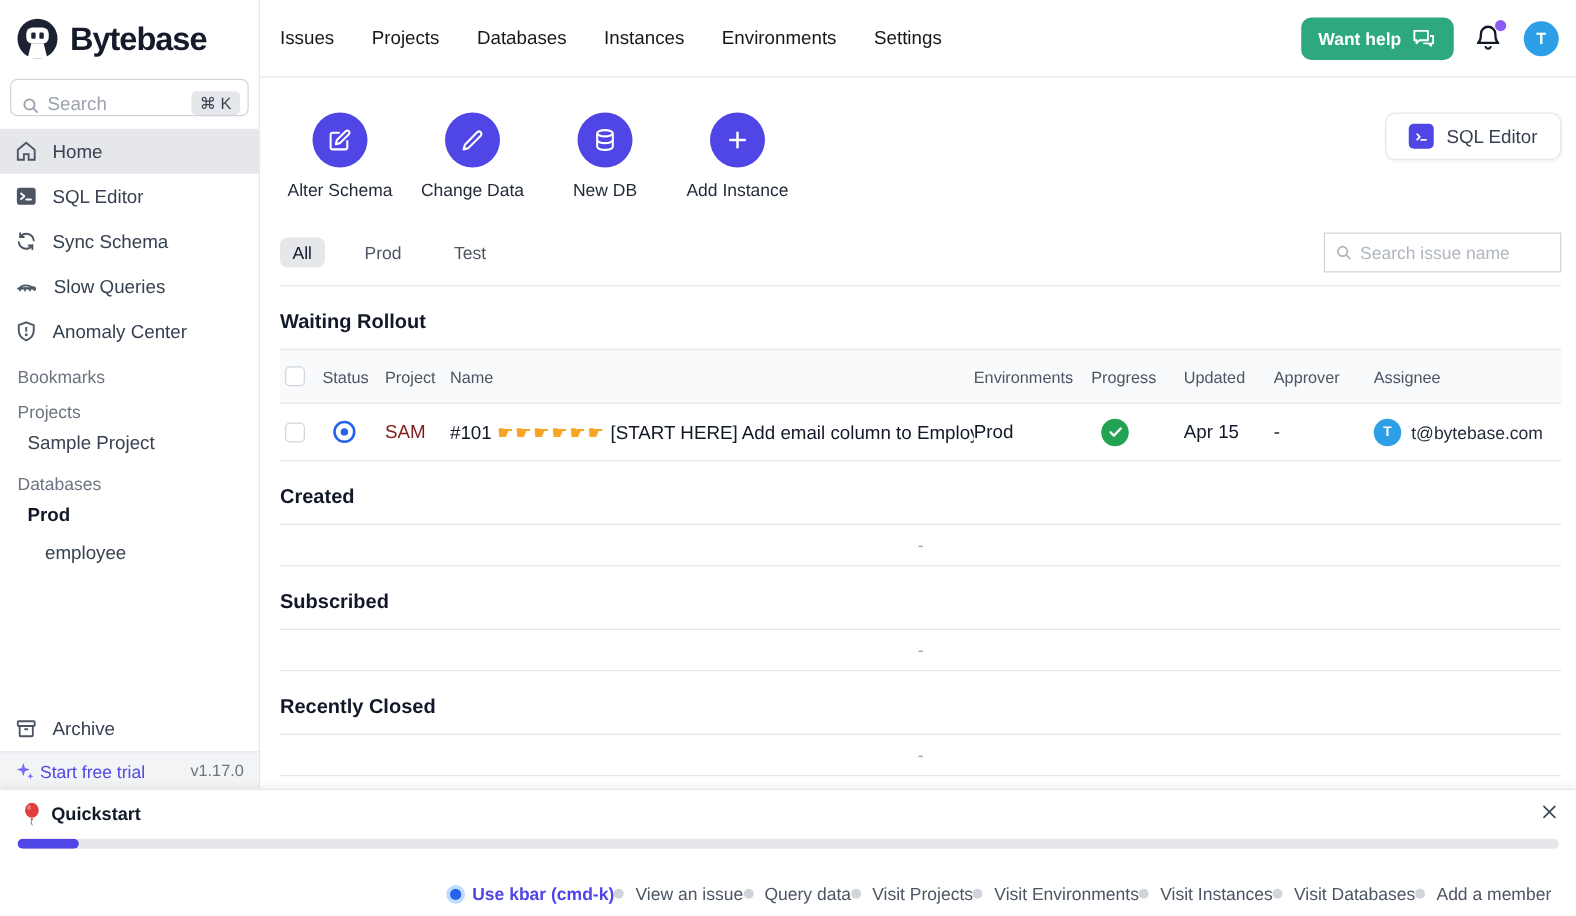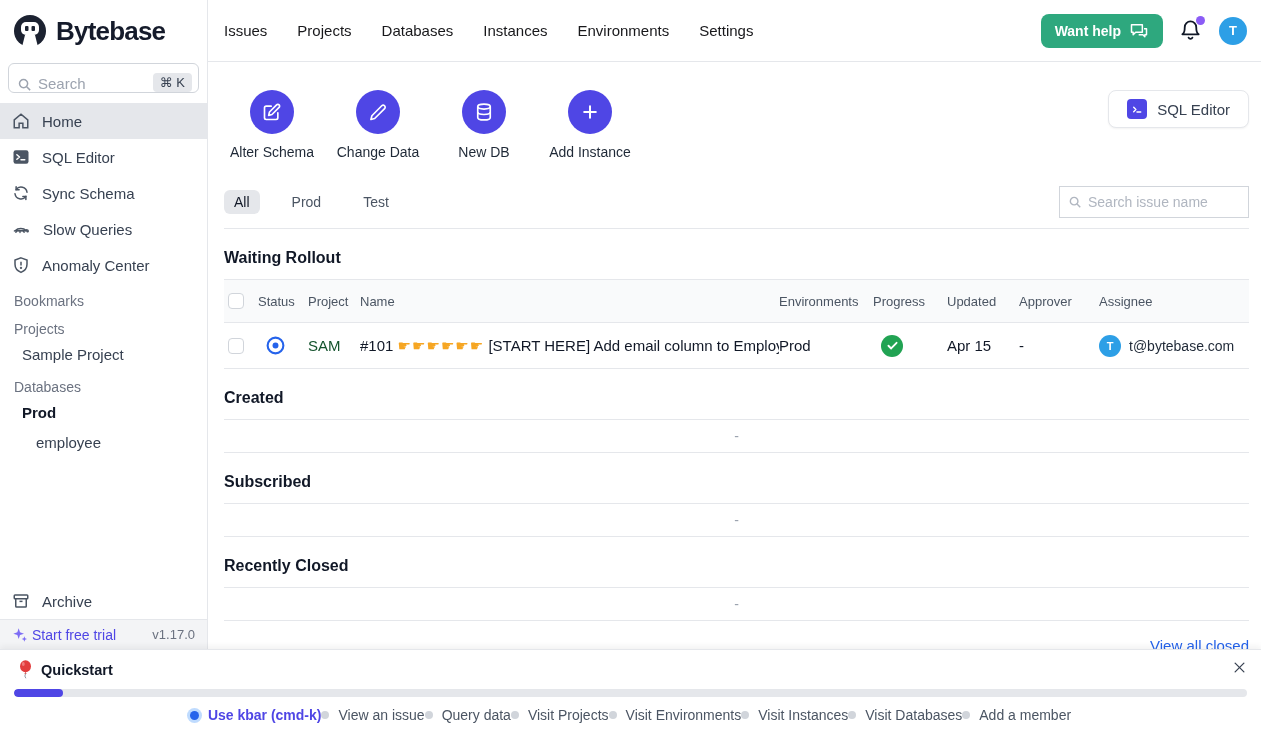--- a/index.html
+++ b/index.html
@@ -104,21 +104,21 @@
 
   .issue-grid {
     display:grid; grid-template-columns: 34px 50px 52px 1fr 94px 74px 72px 80px 150px;
     align-items:center;
   }
   .thead {
     background:#f9fafb; border-top:1px solid #e5e7eb; border-bottom:1px solid #e5e7eb;
     height:44px; font-size:13px; color:#4b5563; font-weight:500;
   }
   .trow { height:46px; border-bottom:1px solid #e5e7eb; font-size:15px; color:#111827; }
-  .cell-muted { color:#14532d; }
+  .cell-muted { color:#7f1d1d; }
   .checkbox {
     width:16px; height:16px; border:1px solid #d1d5db; border-radius:4px; background:#fff;
     margin-left:4px; cursor:pointer;
   }
   .issue-name { white-space:nowrap; overflow:hidden; }
   .hand { color:#f6a623; letter-spacing:1px; }
   .check-circle {
     width:22px; height:22px; border-radius:50%; background:#21a353;
     display:flex; align-items:center; justify-content:center; margin-left:8px;
   }
@@ -137,21 +137,21 @@
   
   .quickstart {
     border-top:1px solid #e5e7eb; box-shadow:0 -3px 6px rgba(0,0,0,0.05);
     padding:10px 14px 8px 14px; position:relative; background:#fff;
   }
   .qs-title-row { display:flex; align-items:center; gap:8px; padding-left:4px; }
   .qs-title { font-size:14.5px; font-weight:600; color:#111827; }
   .qs-close { position:absolute; right:14px; top:10px; cursor:pointer; color:#374151; }
   .qs-track { height:8px; border-radius:4px; background:#e5e7eb; margin-top:10px; overflow:hidden; }
   .qs-fill { height:8px; border-radius:4px; background:#4f46e5; }
-  .qs-steps { display:flex; justify-content:center; margin-top:10px; padding:0 6px 2px 6px; }
+  .qs-steps { display:flex; justify-content:flex-end; margin-top:28px; padding:0 6px 2px 6px; }
   .qs-step { display:flex; align-items:center; gap:9px; font-size:14px; color:#4b5563; cursor:pointer; }
   .qs-dot { width:8px; height:8px; border-radius:50%; background:#d1d5db; flex:none; }
   .qs-step.active { color:#4f46e5; font-weight:700; }
   .qs-step.active .qs-dot { width:9px; height:9px; background:#2563eb; box-shadow:0 0 0 3px #bfdbfe; }
   svg { display:block; }
 </style>
 </head>
 <body>
 
 <div class="app">

